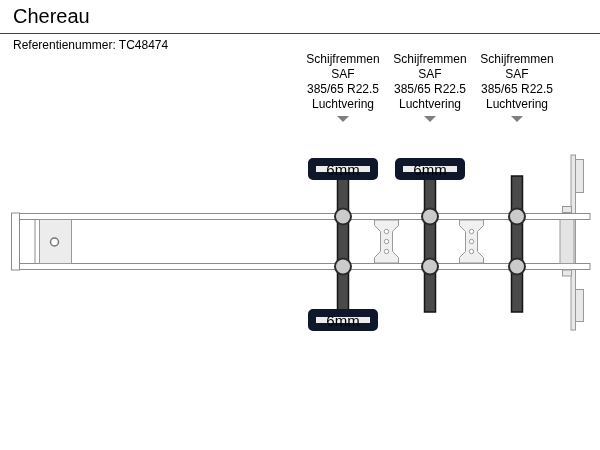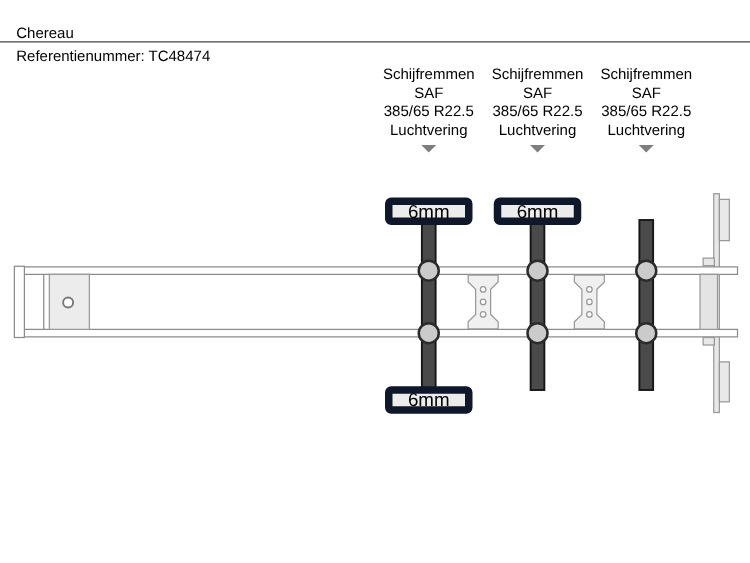--- a/index.html
+++ b/index.html
@@ -1,42 +1,42 @@
 <!DOCTYPE html>
 <html><head>
 <meta charset="utf-8">
 <style>
   html,body{margin:0;padding:0;background:#fff;}
   .page{
     position:relative;width:600px;height:450px;background:#ffffff;
     font-family:"Liberation Sans",sans-serif;color:#000;overflow:hidden;
   }
   .title{
-    position:absolute;left:13px;top:14px;font-size:12px;line-height:24px;color:#000;
+    position:absolute;left:13px;top:4px;font-size:20px;line-height:24px;color:#000;
   }
   .rule{
     position:absolute;left:0;top:33px;width:600px;height:0;border-top:1px solid #444;
   }
   .ref{
     position:absolute;left:13px;top:39px;font-size:12px;line-height:13px;color:#000;
   }
   .spec-col{
     position:absolute;top:52px;width:88px;text-align:center;
     font-size:12px;line-height:15px;color:#000;white-space:nowrap;
   }
   .spec-col .line{display:block;}
   .arrow-down{
     width:0;height:0;margin:4px auto 0;
     border-left:6px solid transparent;border-right:6px solid transparent;
     border-top:6px solid #7f7f7f;
   }
   .diagram-svg{position:absolute;left:0;top:0;}
   .pad-label{
     position:absolute;width:70px;height:22px;box-sizing:border-box;
-    background:#ececec;border:6px solid #0f172a;border-radius:5px;
+    background:#ececec;border:8px solid #0f172a;border-radius:5px;
     display:flex;align-items:center;justify-content:center;
     font-size:15px;line-height:15px;color:#000;
   }
   .pad-top{top:158px;}
   .pad-bottom{top:309px;}
   .pl1{left:308px;} .pl2{left:395px;} .pl3{left:482px;}
   .sc1{left:299px;} .sc2{left:386px;} .sc3{left:473px;}
 </style>
 </head>
 <body>

